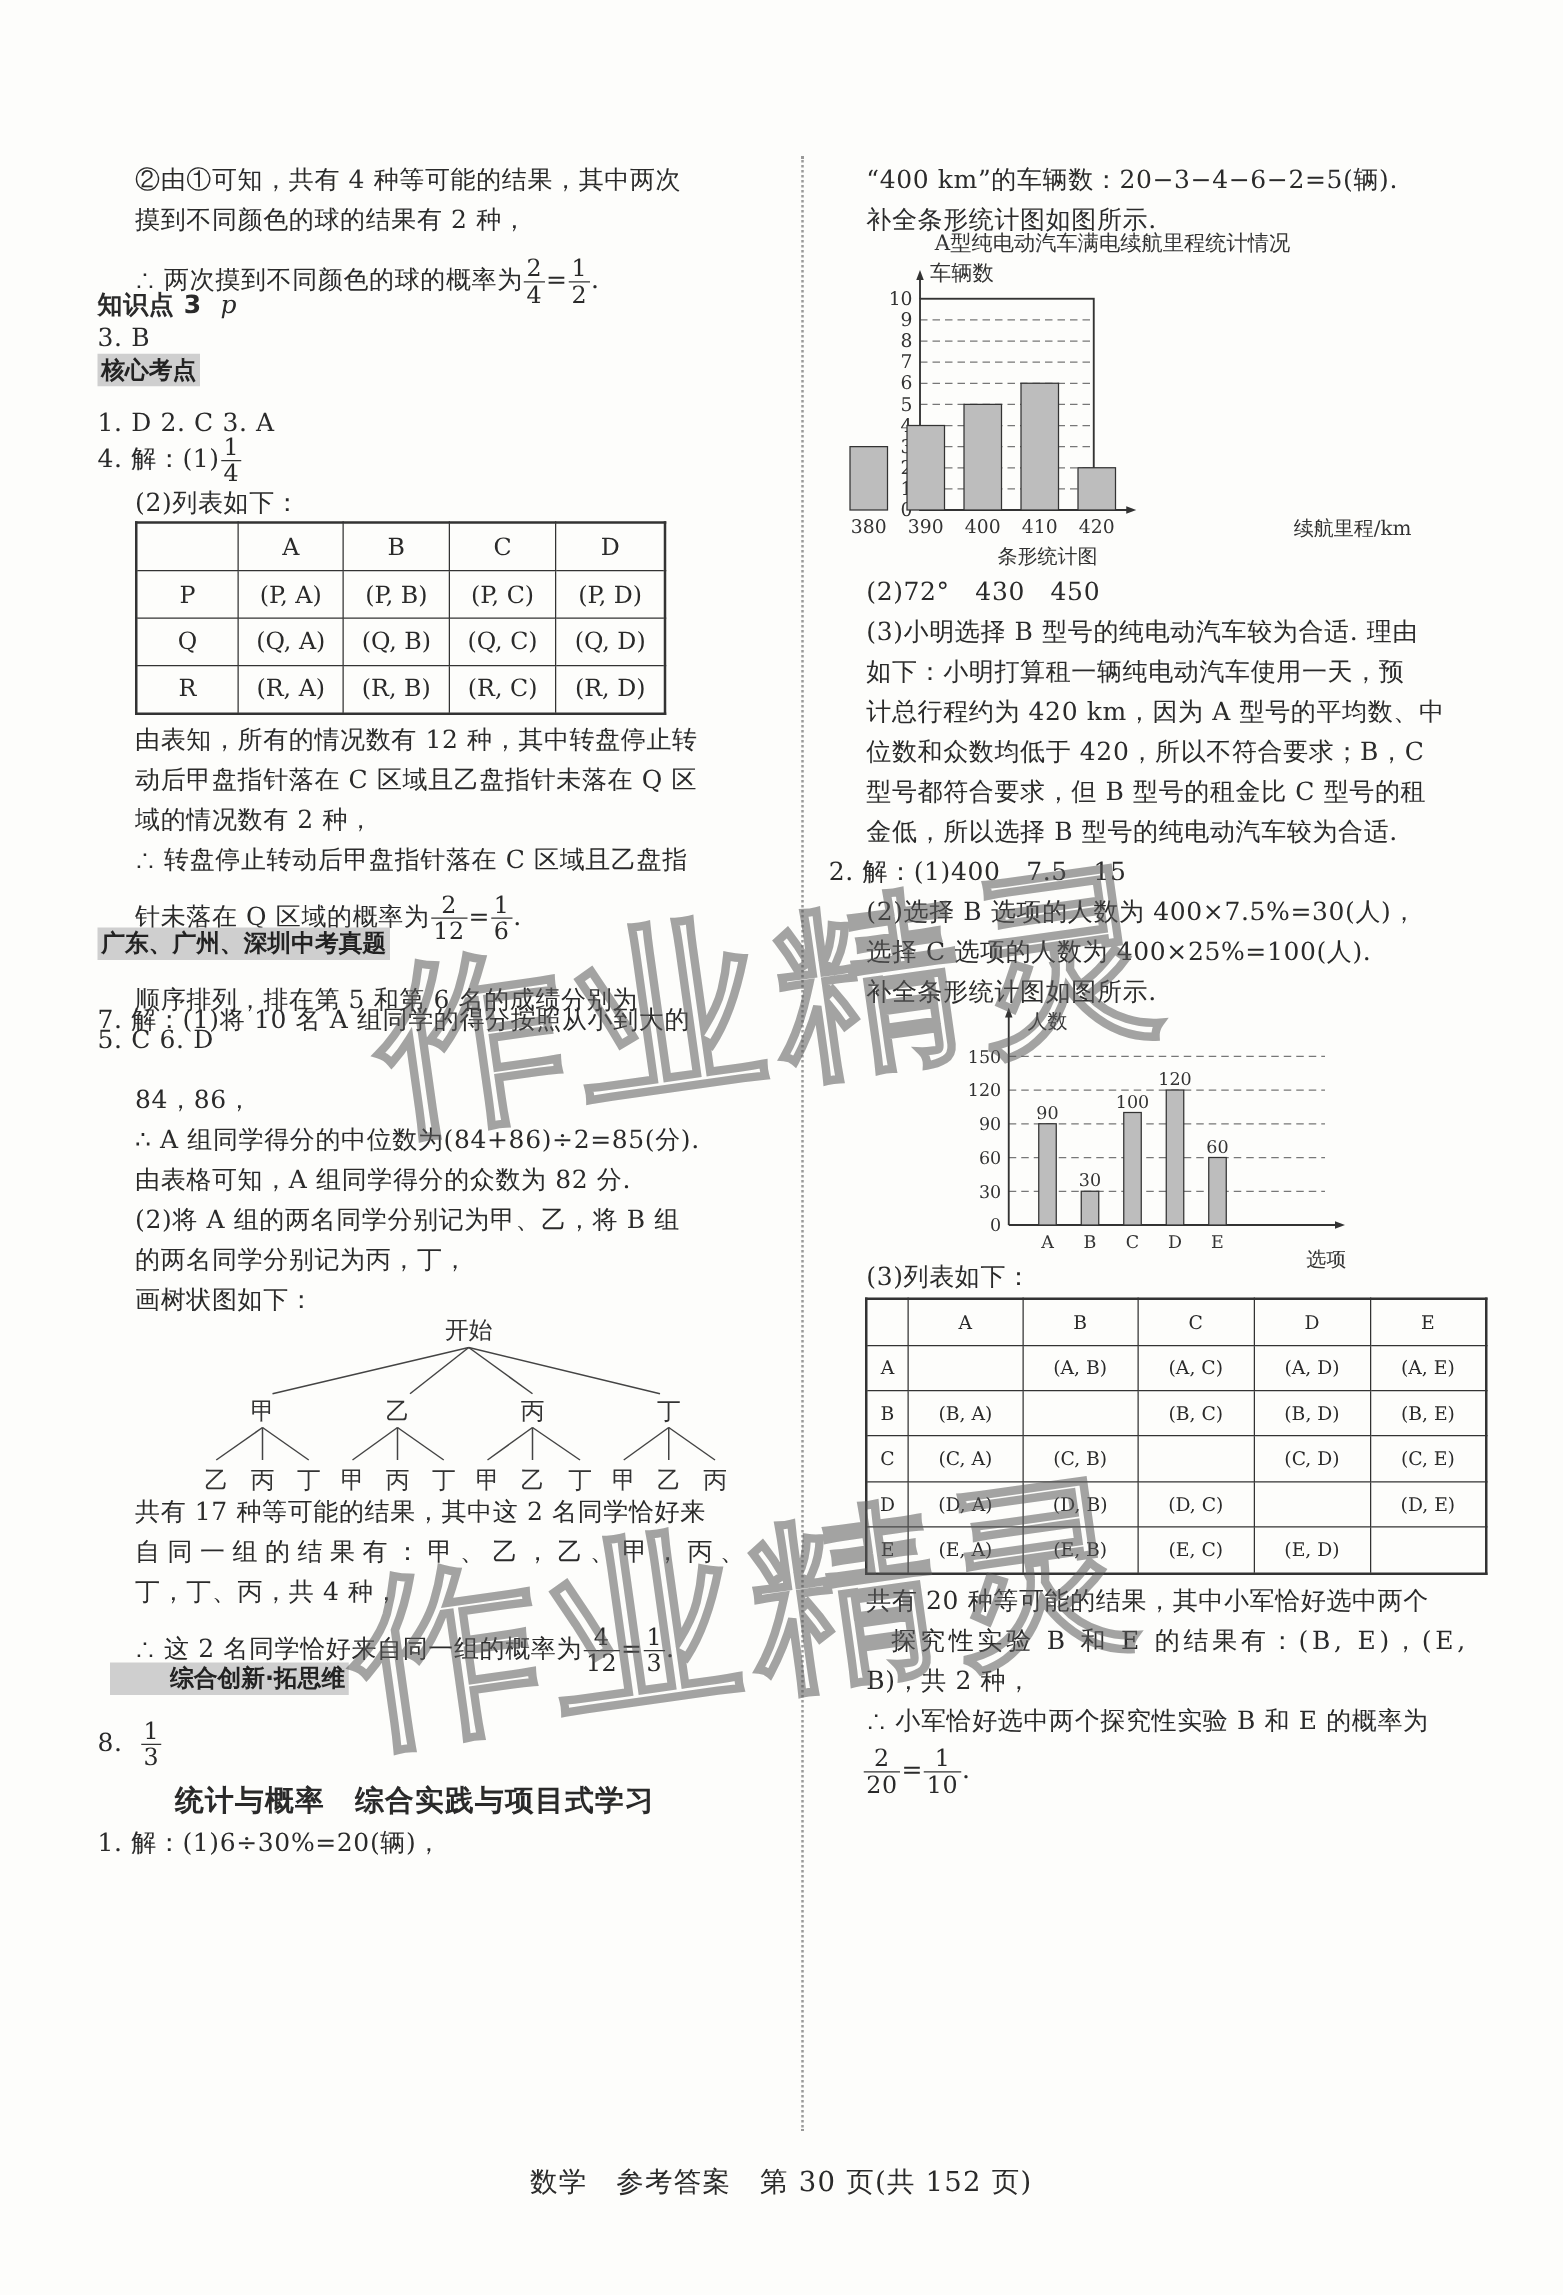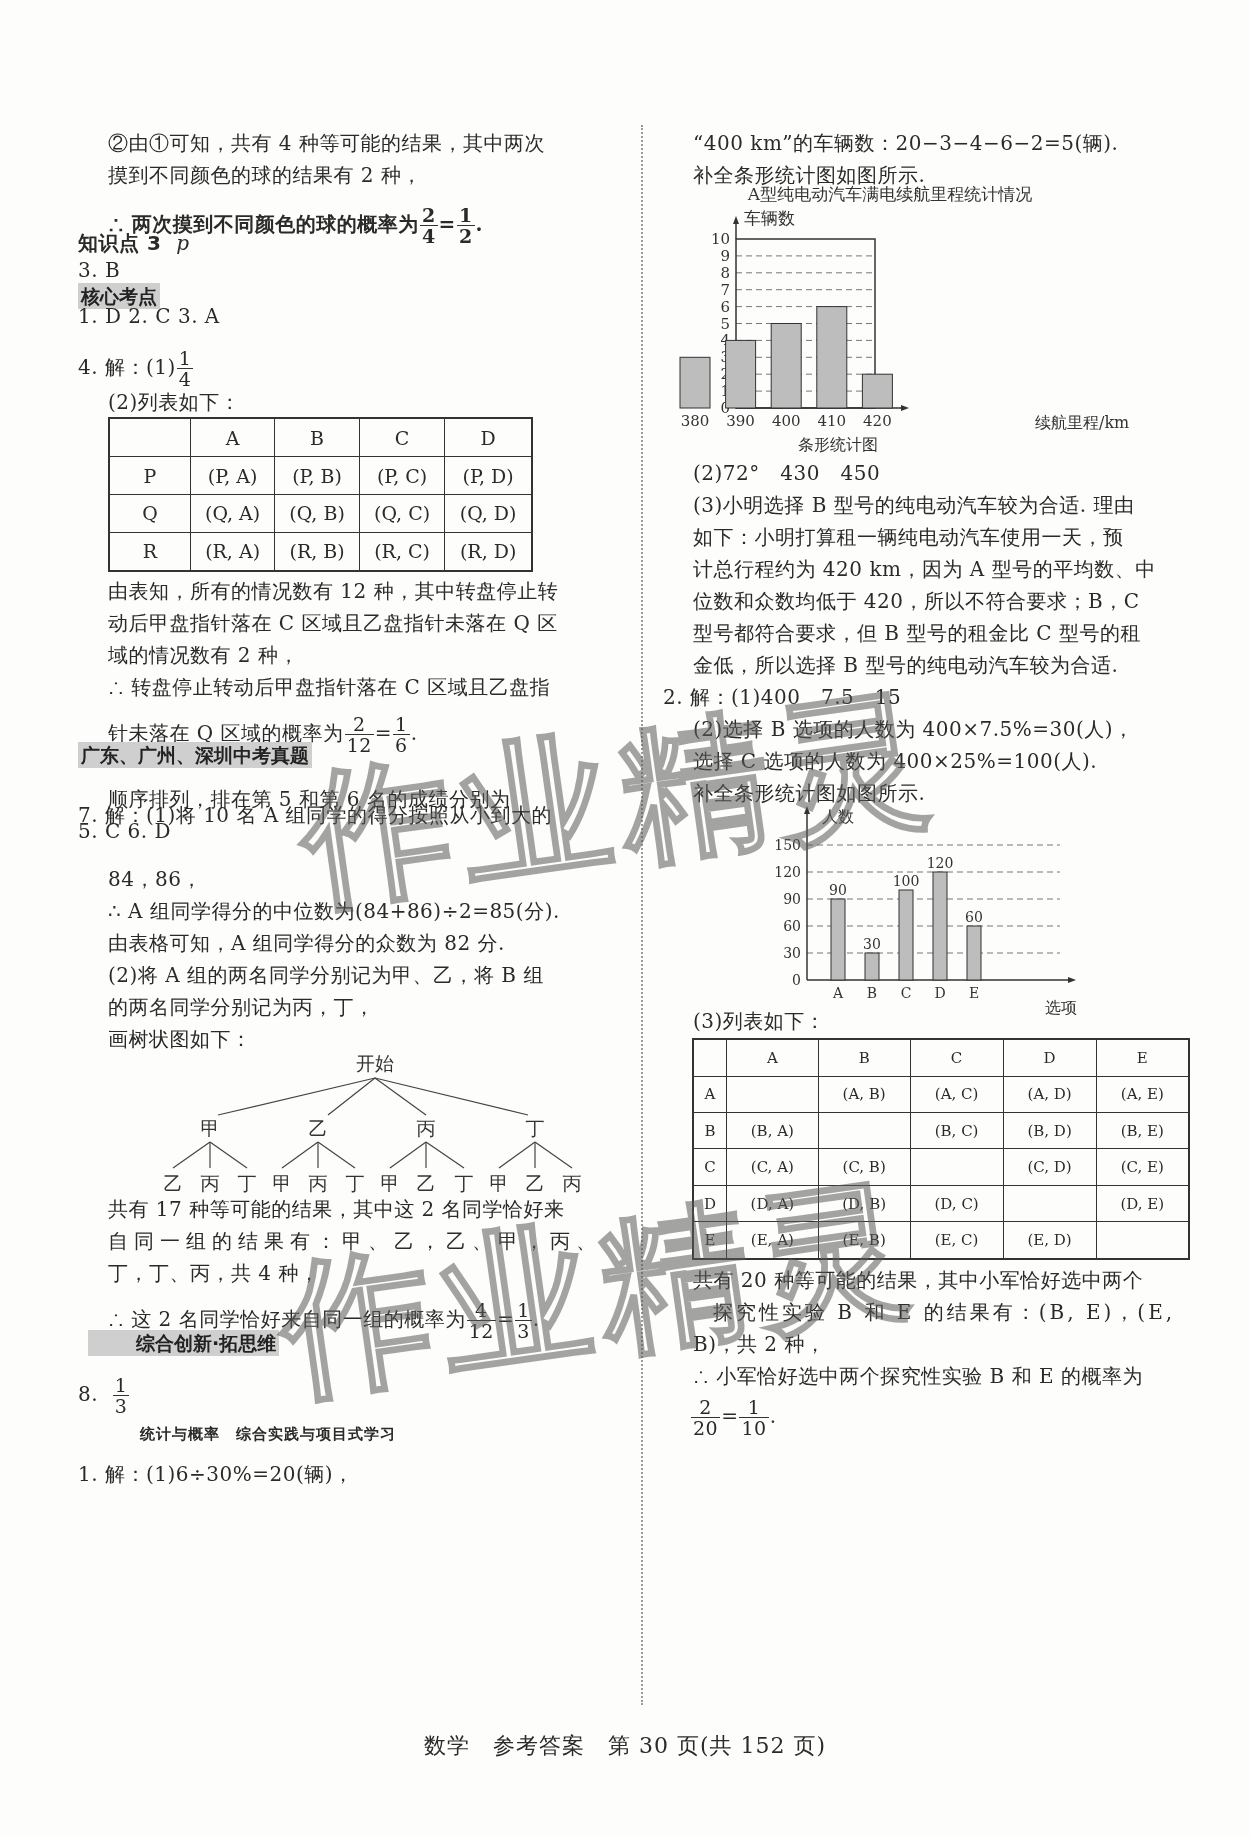--- a/index.html
+++ b/index.html
@@ -3,49 +3,49 @@
 <meta charset="utf-8">
 <style>
   html, body { margin:0; padding:0; }
   body {
     width:1250px; height:1836px; background:#fdfdfb; position:relative; overflow:hidden;
     font-family:"DejaVu Serif","Liberation Serif",serif; color:#2a2a2a;
   }
   .abs { position:absolute; }
   .line { position:absolute; font-size:20px; line-height:24px; white-space:nowrap; letter-spacing:0.5px; }
   .hd { position:absolute; font-family:"DejaVu Sans","Liberation Sans",sans-serif; font-weight:bold; font-size:19px; background:#cfcfcf; padding:1px 3px; line-height:24px; color:#222; }
-  .title { position:absolute; font-family:"DejaVu Sans","Liberation Sans",sans-serif; font-weight:bold; font-size:15px; letter-spacing:1px; }
+  .title { position:absolute; font-family:"DejaVu Sans","Liberation Sans",sans-serif; font-weight:bold; font-size:23px; letter-spacing:1px; }
   .frac { display:inline-block; vertical-align:middle; text-align:center; font-size:19px; line-height:20px; margin:0 1px; }
   .frac .n { display:block; border-bottom:1px solid #333; padding:0 2px; }
   .frac .d { display:block; padding:0 2px; }
   .divider { position:absolute; left:641px; top:125px; height:1580px; border-left:2px dotted #999; }
   table.t { position:absolute; border-collapse:collapse; font-size:19px; }
   table.t td { border:1px solid #333; text-align:center; }
   table.t { border:2px solid #333; }
   table.t2 td { font-size:15px; }
   .footer { position:absolute; left:0; width:1250px; top:1731px; text-align:center; font-size:22px; letter-spacing:1px; }
   svg text { font-family:"DejaVu Serif","Liberation Serif",serif; fill:#333; }
   .wm { position:absolute; font-family:"DejaVu Sans","Liberation Sans",sans-serif; font-weight:bold; font-size:150px; color:transparent; -webkit-text-stroke:2px rgba(90,90,90,0.55); letter-spacing:10px; transform:rotate(-8deg); pointer-events:none; white-space:nowrap; }
 </style>
 </head>
 <body>
 
 <div class="divider"></div>
 
 <div class="line" style="left:108px;top:131px;">②由①可知，共有 4 种等可能的结果，其中两次</div>
 <div class="line" style="left:108px;top:163px;">摸到不同颜色的球的结果有 2 种，</div>
-<div class="line" style="left:108px;top:205px;font-weight:bold;">
+<div class="line" style="left:108px;top:205px;">
   <span>∴ 两次摸到不同颜色的球的概率为</span><span class="frac"><span class="n">2</span><span class="d">4</span></span>=<span class="frac"><span class="n">1</span><span class="d">2</span></span>.
 </div>
 <div class="line" style="left:78px;top:231px;font-family:'DejaVu Sans',sans-serif;font-weight:bold;">
   <span>知识点 3</span>&nbsp;&nbsp;<i style="font-weight:normal;font-family:'DejaVu Serif',serif;">p</i>
 </div>
 <div class="line" style="left:78px;top:258px;">3.  B</div>
 <div class="hd" style="left:78px;top:283px;">核心考点</div>
-<div class="line" style="left:78px;top:304px;">1.  D   2.  C   3.  A</div>
+<div class="line" style="left:78px;top:326px;">1.  D   2.  C   3.  A</div>
 <div class="line" style="left:78px;top:348px;">
   <span>4.  解：(1)</span><span class="frac"><span class="n">1</span><span class="d">4</span></span>
 </div>
 <div class="line" style="left:108px;top:390px;">(2)列表如下：</div>
 
 <table class="t" style="left:108px;top:417px;width:425px;height:155px;">
   <tbody id="t1body">
       <tr>
         <td style="width: 78px;"></td>
         <td>A</td>

